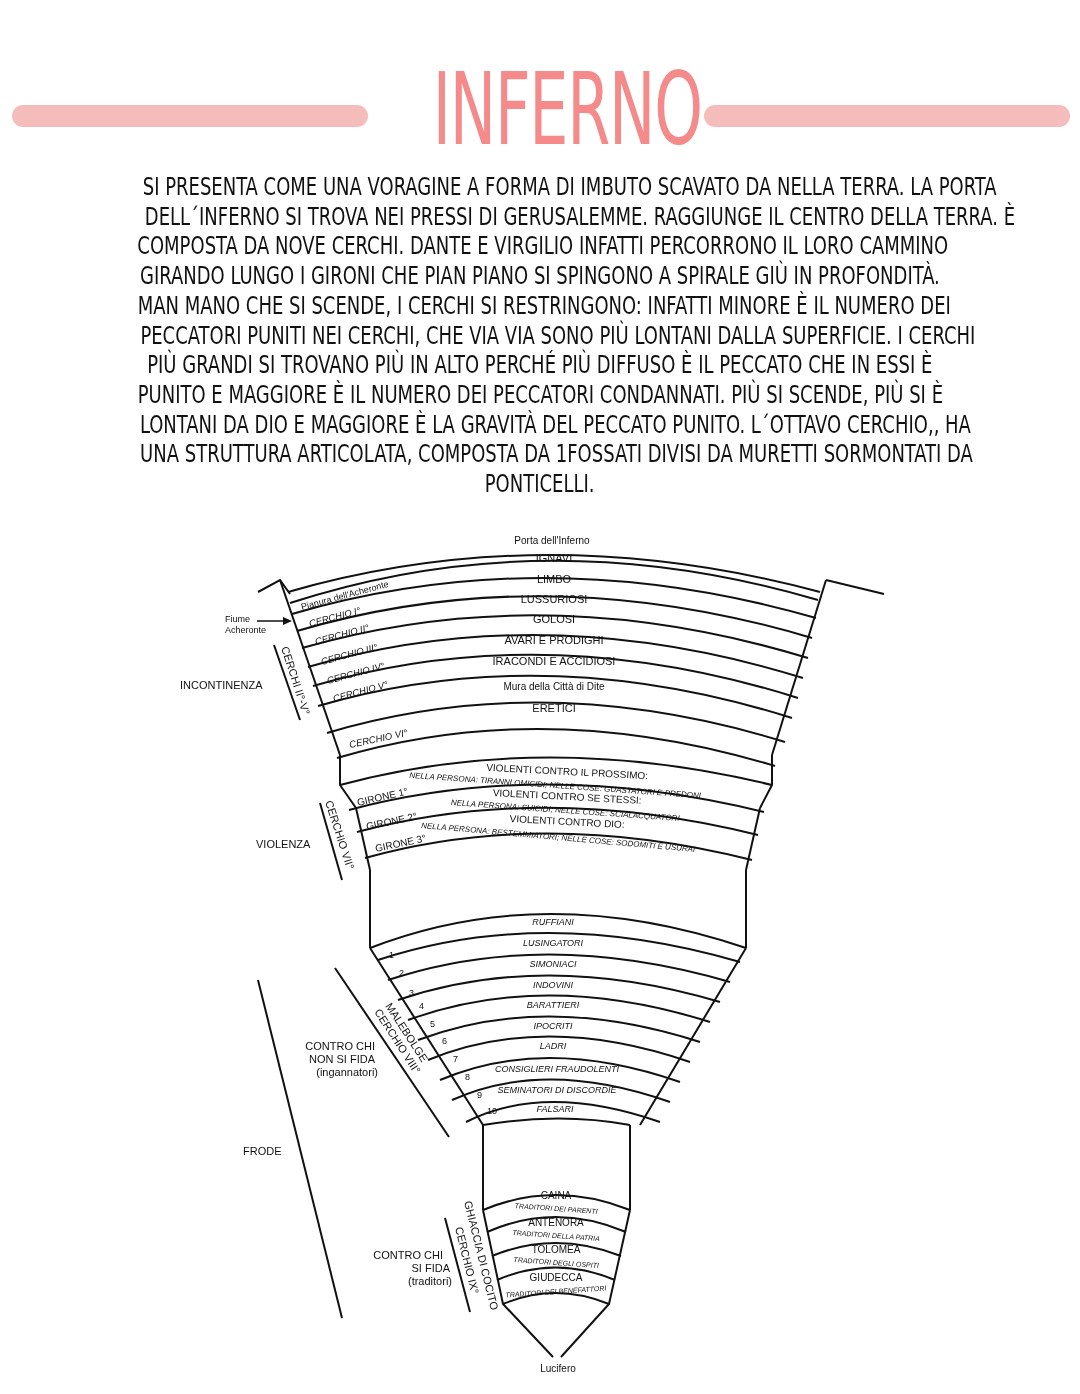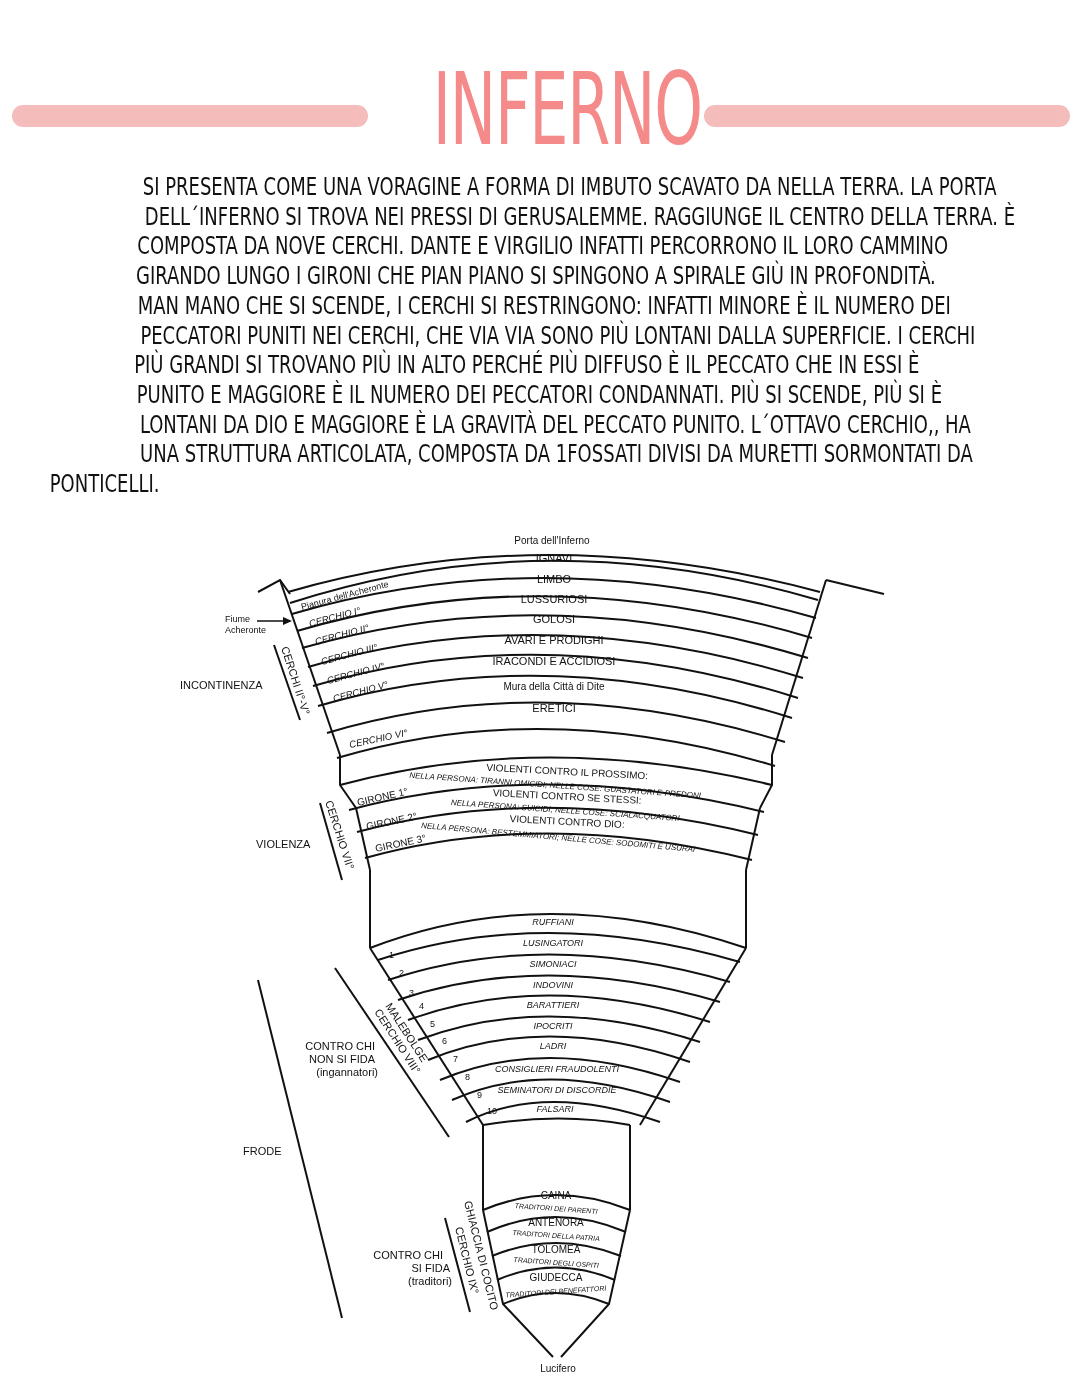--- a/index.html
+++ b/index.html
@@ -4,21 +4,21 @@
 <style>
   html, body { margin:0; padding:0; background:#ffffff; }
   body { width:1080px; height:1394px; position:relative; overflow:hidden; font-family:"Liberation Sans", sans-serif; }
   .title-row { position:absolute; top:58px; left:0; width:1080px; height:110px; }
   .bar { position:absolute; top:105px; height:22px; background:#f5bcbc; border-radius:11px; }
   .bar.left { left:12px; width:356px; }
   .bar.right { left:704px; width:366px; }
   .title { position:absolute; top:55px; left:370px; width:330px; text-align:center; color:#f58a8a;
            font-family:"DejaVu Sans", sans-serif; font-size:100px; font-weight:normal; letter-spacing:-2px;
            line-height:110px; transform:scaleX(0.62); transform-origin:center; }
-  .intro { position:absolute; top:172px; left:36px; width:1008px; 
+  .intro { position:absolute; top:172px; left:36px; width:1008px; text-align:center;
            font-family:"DejaVu Sans Condensed","DejaVu Sans", sans-serif; font-size:25px; line-height:29.7px;
            color:#111; text-transform:uppercase; letter-spacing:0px; }
   .intro span { display:inline-block; transform:scaleX(0.80); transform-origin:center; white-space:nowrap; }
   svg { position:absolute; top:0; left:0; }
   svg text { font-family:"Liberation Sans", sans-serif; fill:#111; }
   .it { font-style:italic; }
 </style>
 </head>
 <body>
 

